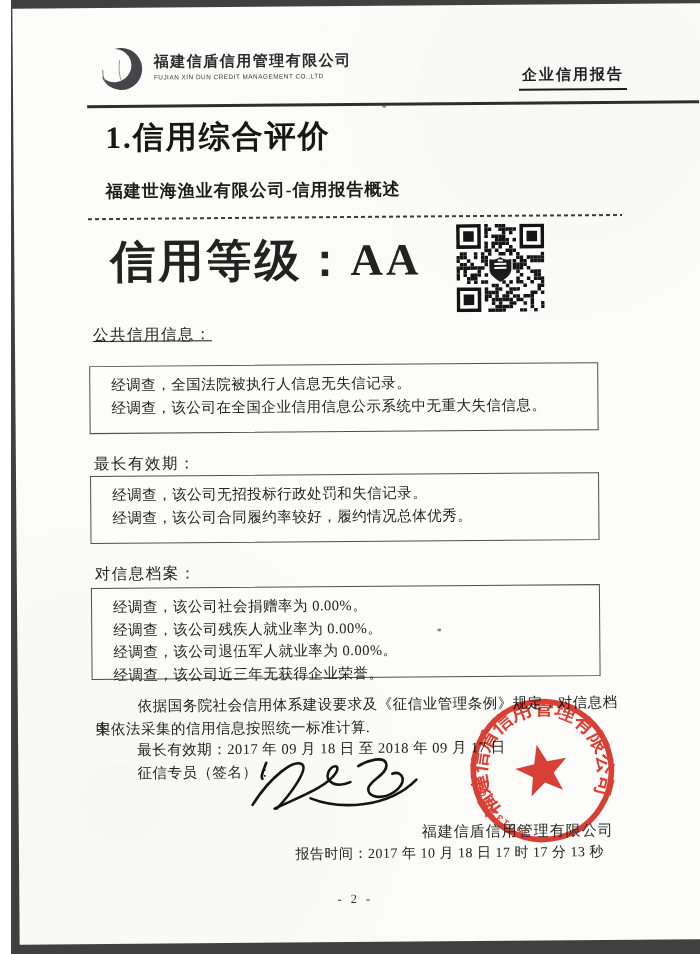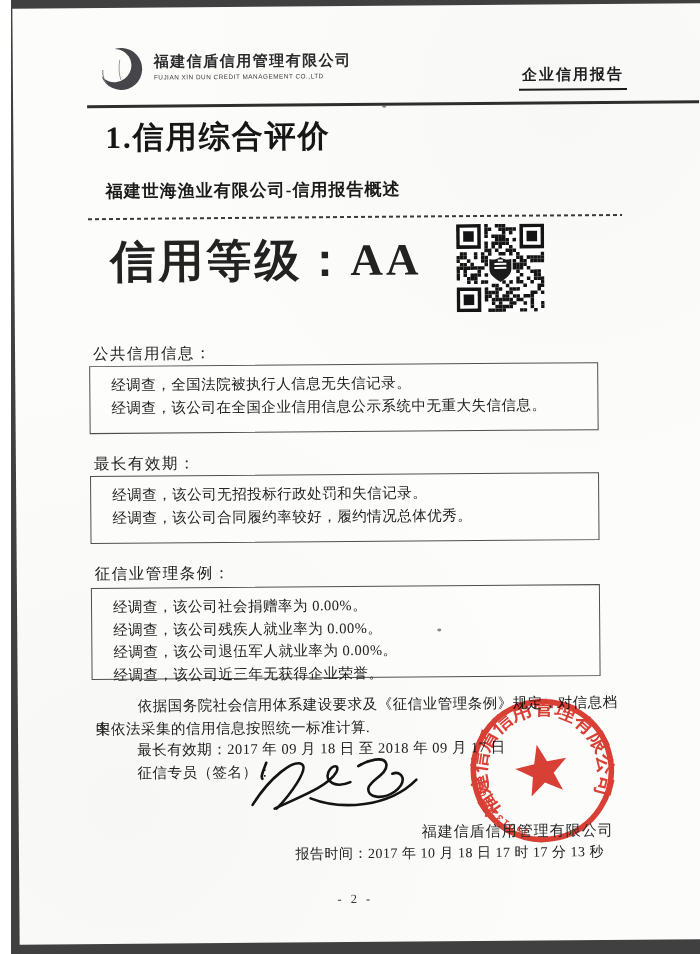--- a/index.html
+++ b/index.html
@@ -273,33 +273,33 @@
           <rect x="7.04" y="70.4" width="10.56" height="10.56" fill="#141414"></rect>
           <g transform="translate(44,44)">
             <path d="M0,-11 C4,-8 8,-8 11,-9 L11,1 C11,7 5,11 0,14 C-5,11 -11,7 -11,1 L-11,-9 C-8,-8 -4,-8 0,-11 Z" fill="#1b1b1b"></path>
             <rect x="-6" y="-5" width="12" height="2" fill="#fff"></rect>
             <rect x="-6" y="-1" width="12" height="2" fill="#fff"></rect>
             <rect x="-2.5" y="-8.5" width="5" height="2" fill="#fff"></rect>
           </g>
         </svg>
     </div>
 
-    <div class="abs sec-heading" style="left:78px;top:336px;">公共信用信息：</div>
+    <div class="abs sec-heading" style="left:78px;top:317px;text-decoration:underline;">公共信用信息：</div>
     <div class="abs sec-box" style="left:74px;top:358px;width:509px;height:68px;">
       <div class="sec-line">经调查，全国法院被执行人信息无失信记录。</div>
       <div class="sec-line">经调查，该公司在全国企业信用信息公示系统中无重大失信信息。</div>
     </div>
 
     <div class="abs sec-heading" style="left:78px;top:446px;">最长有效期：</div>
     <div class="abs sec-box" style="left:74px;top:468px;width:509px;height:68px;">
       <div class="sec-line">经调查，该公司无招投标行政处罚和失信记录。</div>
       <div class="sec-line">经调查，该公司合同履约率较好，履约情况总体优秀。</div>
     </div>
 
-    <div class="abs sec-heading" style="left:78px;top:556px;">征信业管理条例：</div>
+    <div class="abs sec-heading" style="left:78px;top:556px;">对信息档案：</div>
     <div class="abs sec-box" style="left:74px;top:580px;width:509px;height:92px;">
       <div class="sec-line">经调查，该公司社会捐赠率为 0.00%。</div>
       <div class="sec-line">经调查，该公司残疾人就业率为 0.00%。</div>
       <div class="sec-line">经调查，该公司退伍军人就业率为 0.00%。</div>
       <div class="sec-line">经调查，该公司近三年无获得企业荣誉。</div>
     </div>
     <div class="abs artifact-dot" style="left:420px;top:623px;"></div>
 
     <div class="abs legal indent" style="left:78px;top:687px;width:535px;">依据国务院社会信用体系建设要求及《征信业管理条例》规定，对信息档案</div>
     <div class="abs legal" style="left:78px;top:710px;width:535px;">中依法采集的信用信息按照统一标准计算.</div>

